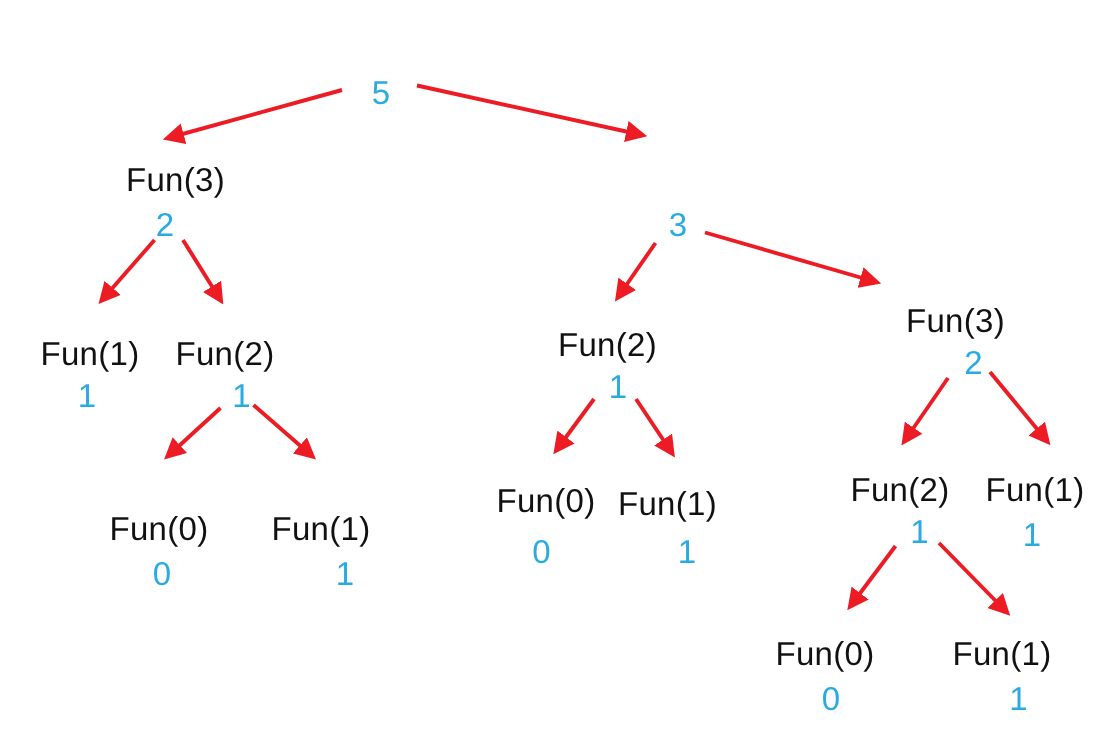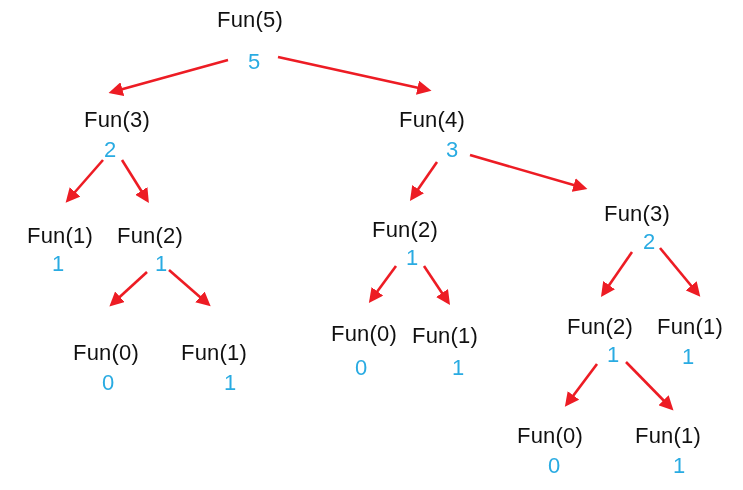--- a/index.html
+++ b/index.html
@@ -69,25 +69,23 @@
         <line x1="470" y1="155" x2="584" y2="188" stroke="#ed1c24" stroke-width="2.6" marker-end="url(#arrowhead)"></line>
         <line x1="396" y1="266" x2="371" y2="300" stroke="#ed1c24" stroke-width="2.6" marker-end="url(#arrowhead)"></line>
         <line x1="424" y1="266" x2="448" y2="302" stroke="#ed1c24" stroke-width="2.6" marker-end="url(#arrowhead)"></line>
         <line x1="632" y1="252" x2="603" y2="294" stroke="#ed1c24" stroke-width="2.6" marker-end="url(#arrowhead)"></line>
         <line x1="660" y1="248" x2="698" y2="294" stroke="#ed1c24" stroke-width="2.6" marker-end="url(#arrowhead)"></line>
         <line x1="597" y1="364" x2="567" y2="404" stroke="#ed1c24" stroke-width="2.6" marker-end="url(#arrowhead)"></line>
         <line x1="626" y1="362" x2="671" y2="408" stroke="#ed1c24" stroke-width="2.6" marker-end="url(#arrowhead)"></line>
       </g>
   </svg>
   <div class="nodes-layer">
-      <div class="node-label" style="left: 250px; top: 8px;">Fun(5)</div>
       <div class="node-value" style="left: 254px; top: 50px;">5</div>
       <div class="node-label" style="left: 117px; top: 108px;">Fun(3)</div>
       <div class="node-value" style="left: 110px; top: 138px;">2</div>
-      <div class="node-label" style="left: 432px; top: 108px;">Fun(4)</div>
       <div class="node-value" style="left: 452px; top: 138px;">3</div>
       <div class="node-label" style="left: 60px; top: 224px;">Fun(1)</div>
       <div class="node-value" style="left: 58px; top: 252px;">1</div>
       <div class="node-label" style="left: 150px; top: 224px;">Fun(2)</div>
       <div class="node-value" style="left: 161px; top: 252px;">1</div>
       <div class="node-label" style="left: 106px; top: 341px;">Fun(0)</div>
       <div class="node-value" style="left: 108px; top: 371px;">0</div>
       <div class="node-label" style="left: 214px; top: 341px;">Fun(1)</div>
       <div class="node-value" style="left: 230px; top: 371px;">1</div>
       <div class="node-label" style="left: 405px; top: 218px;">Fun(2)</div>

